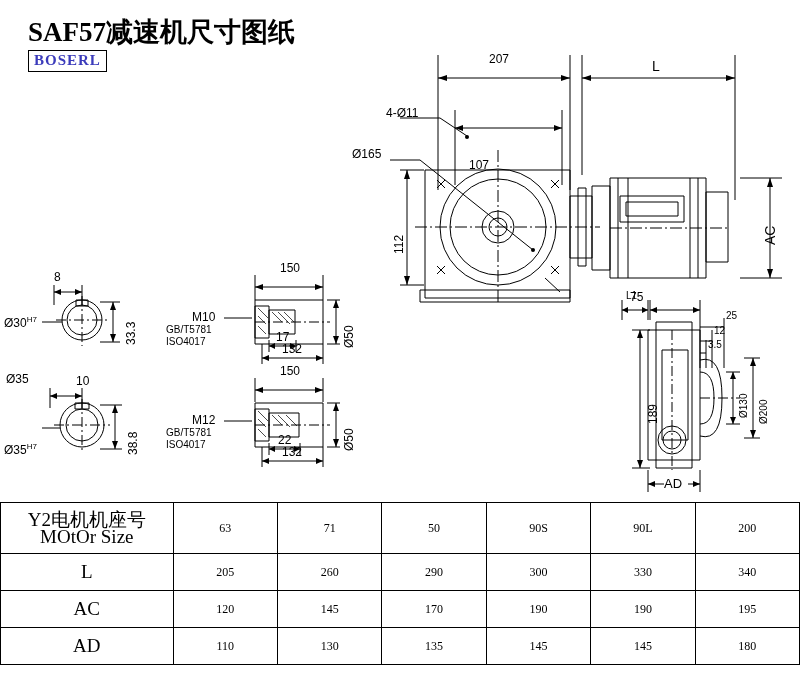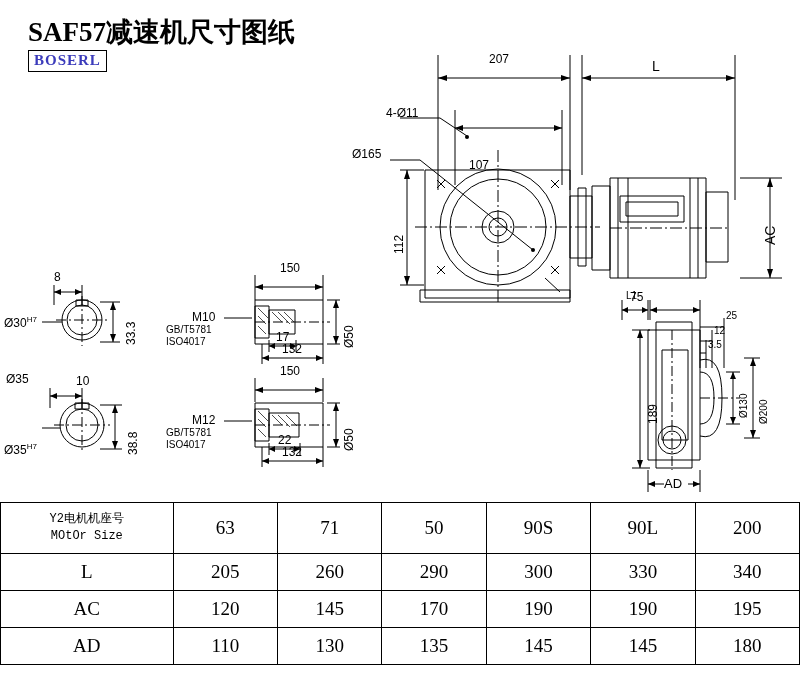--- a/index.html
+++ b/index.html
@@ -41,28 +41,28 @@
   
   #spec-table{
     position:absolute;left:0;top:502px;width:800px;
     border-collapse:collapse;
     table-layout:fixed;
   }
   #spec-table td{
     border:1px solid #000;
     height:34px;
     text-align:center;
+    font-size:12px;
+    font-family:"Liberation Serif", serif;
+  }
+  #spec-table td.head{
     font-size:19px;
-    font-family:"Liberation Serif", serif;
-  }
-  #spec-table td.head{
-    font-size:12px;
     line-height:17px;
     padding:8px 2px;
-    font-family:Liberation Mono, monospace;
+    font-family:Liberation Serif, serif;
   }
   #spec-table td.rowhead{
     font-size:19px;
     font-family:"Liberation Serif", serif;
   }
   .col0{width:172px;}
   .colx{width:104px;}
 </style>
 </head>
 <body>

